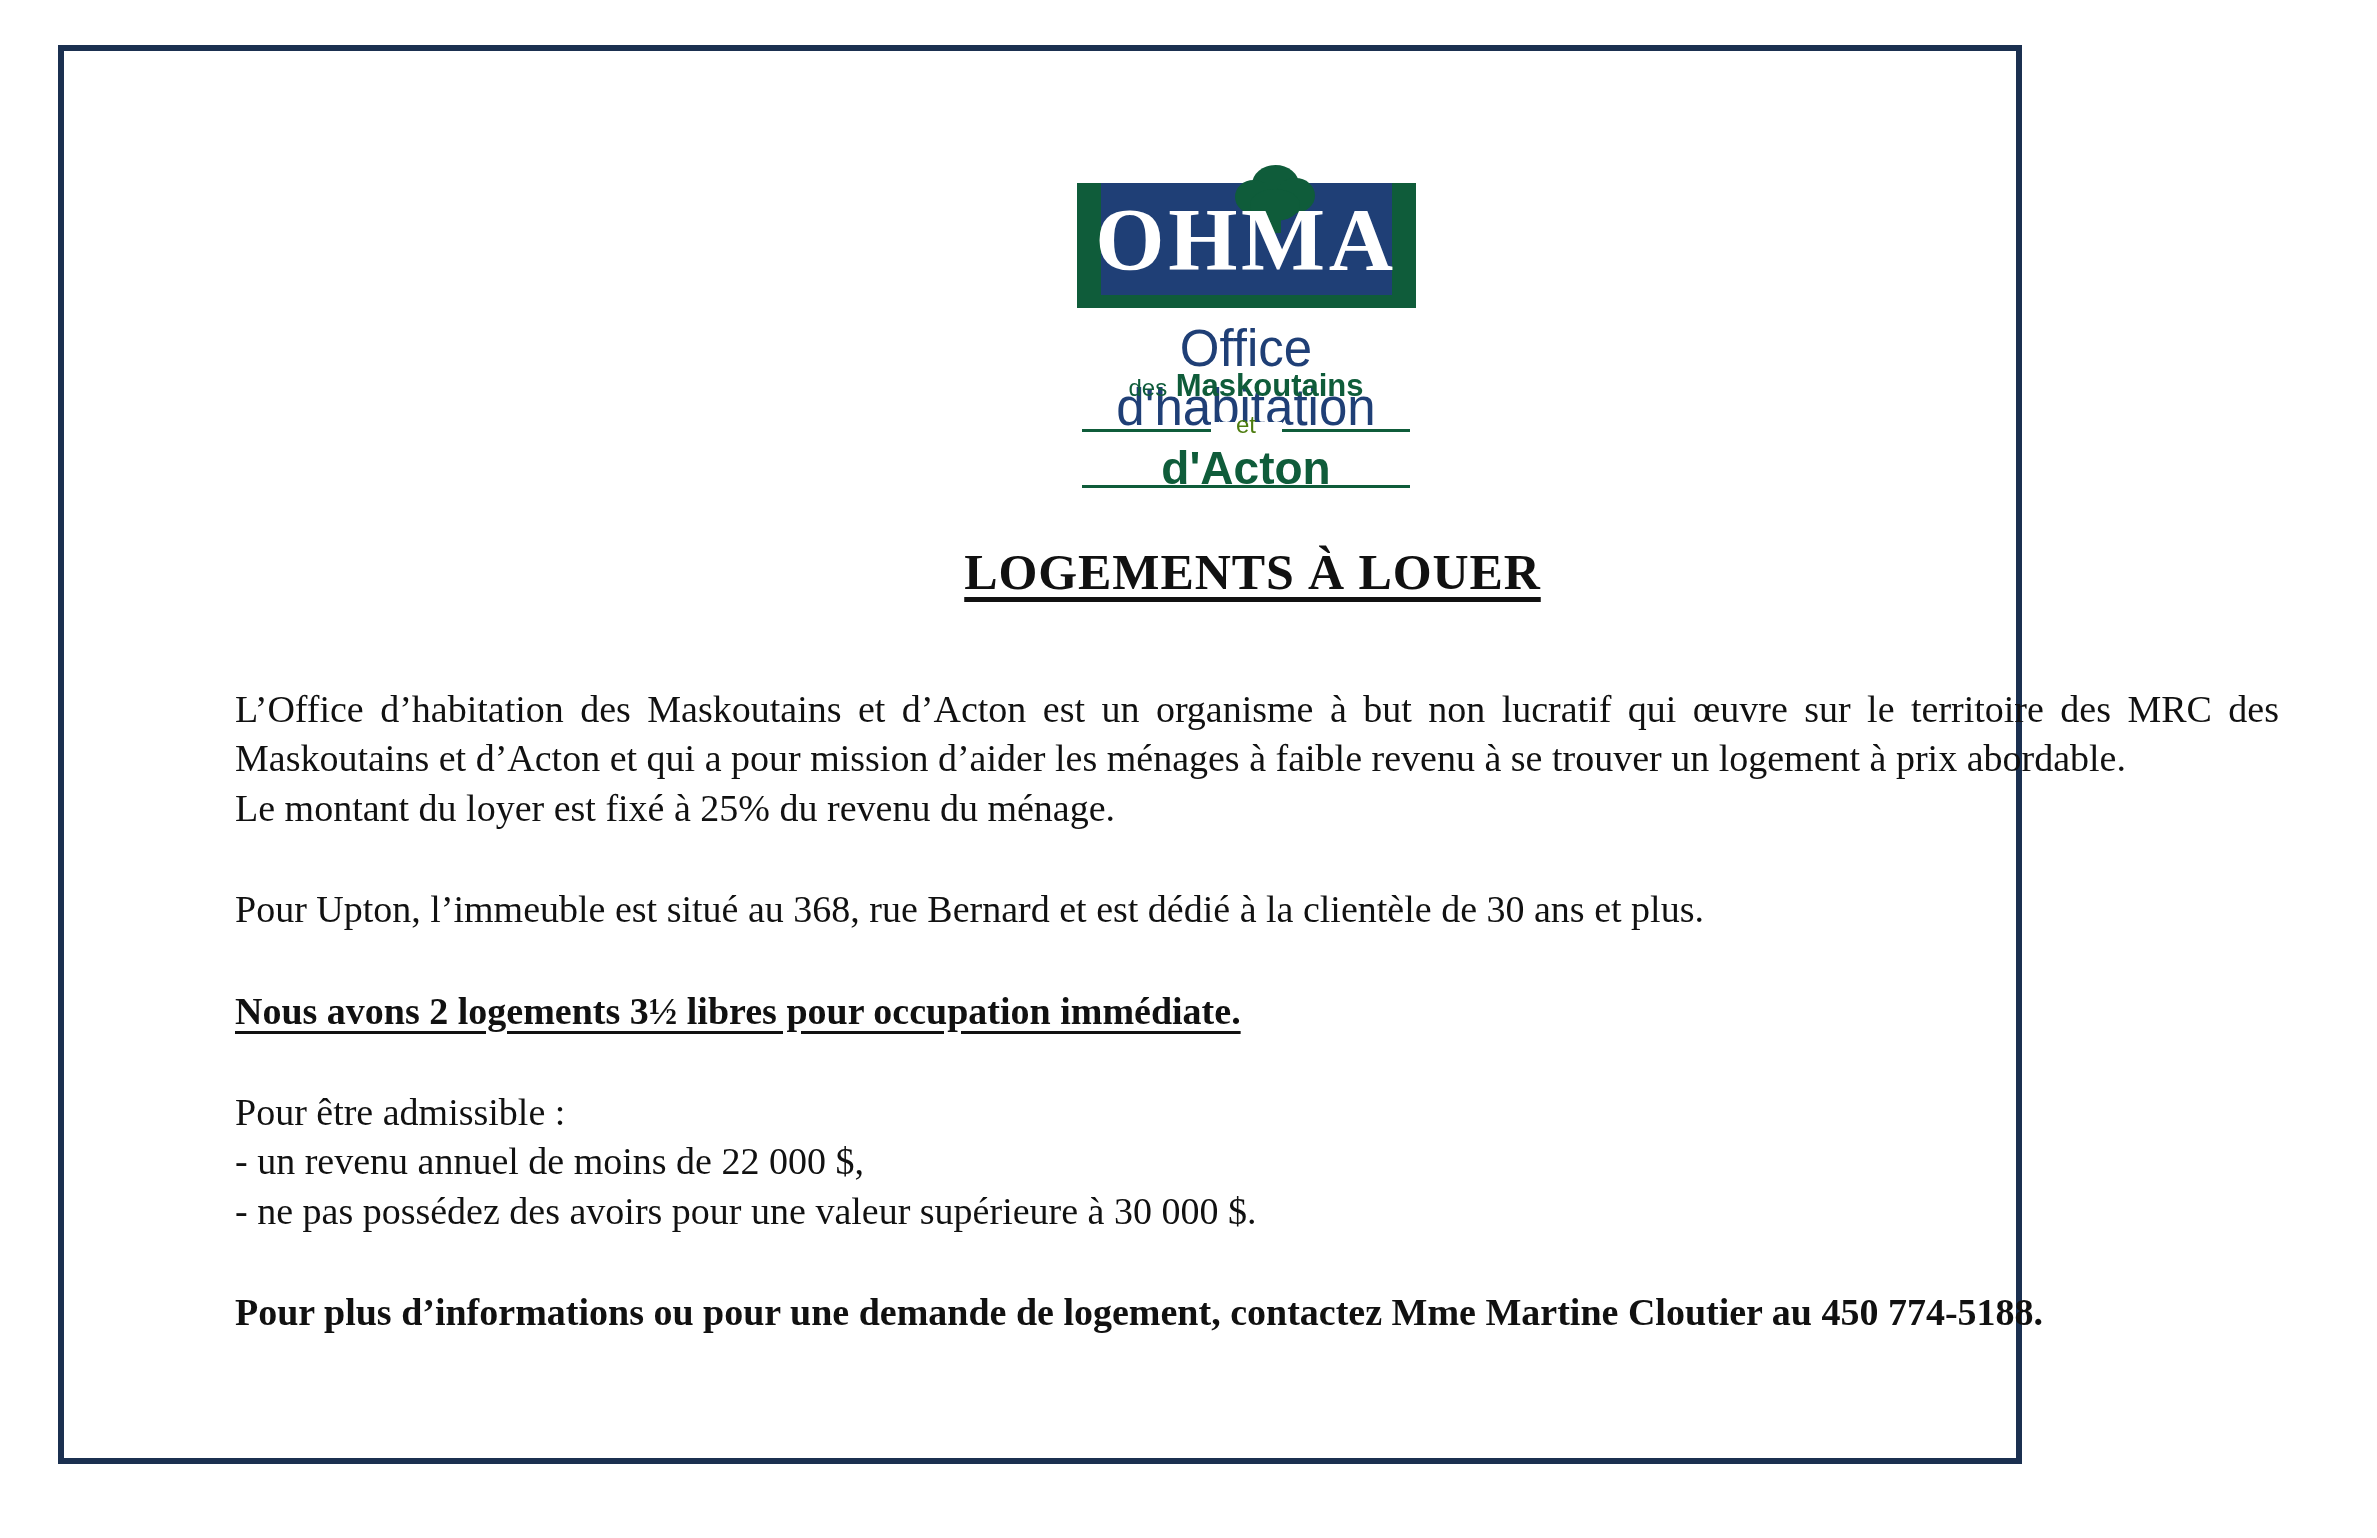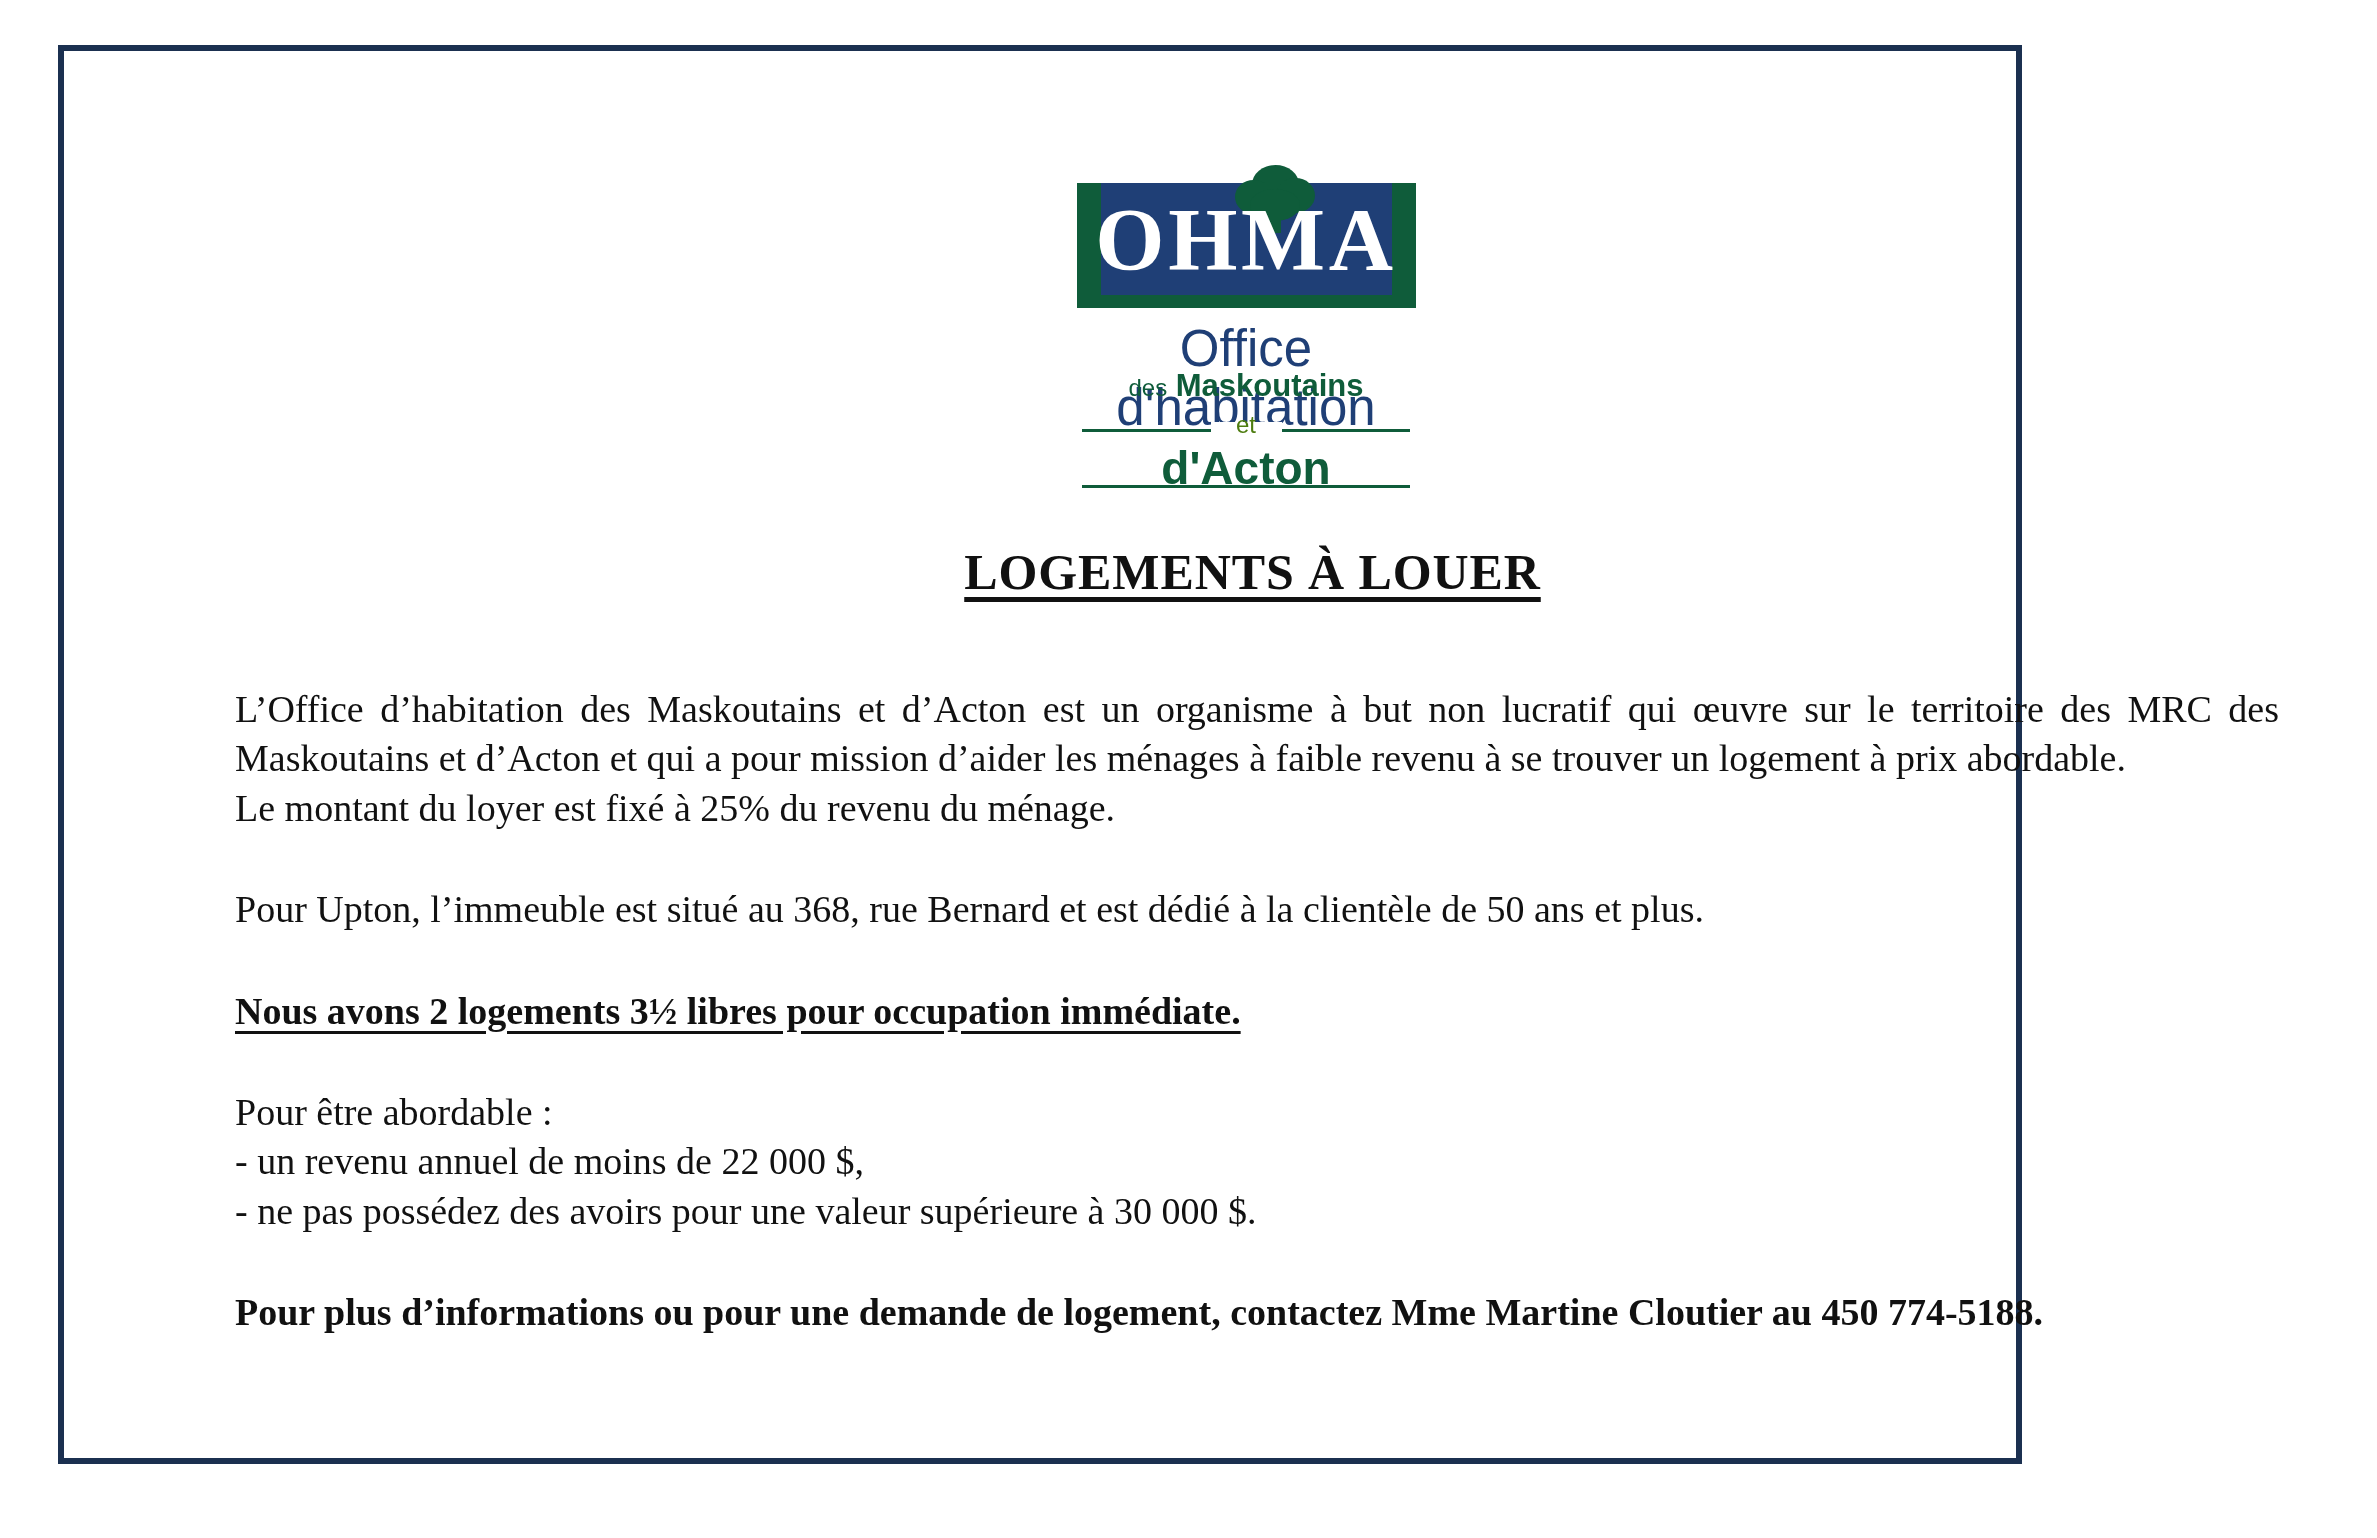--- a/index.html
+++ b/index.html
@@ -259,29 +259,29 @@
     </div>
 
     <div id="doc-title">LOGEMENTS À LOUER</div>
 
     <div id="content">
       <p class="para justified">L’Office d’habitation des Maskoutains et d’Acton est un organisme à but non lucratif qui œuvre sur le territoire des MRC des Maskoutains et d’Acton et qui a pour mission d’aider les ménages à faible revenu à se trouver un logement à prix abordable.</p>
       <p class="para">Le montant du loyer est fixé à 25% du revenu du ménage.</p>
 
       <div class="spacer-md"></div>
 
-      <p class="para">Pour Upton, l’immeuble est situé au 368, rue Bernard et est dédié à la clientèle de 50 ans et plus.</p>
+      <p class="para">Pour Upton, l’immeuble est situé au 368, rue Bernard et est dédié à la clientèle de 30 ans et plus.</p>
 
       <div class="spacer-md"></div>
 
       <p class="para underline-bold">Nous avons 2 logements  3½  libres pour occupation immédiate.</p>
 
       <div class="spacer-md"></div>
 
-      <p class="para">Pour être abordable :</p>
+      <p class="para">Pour être admissible :</p>
       <p class="para bullet-line">- un revenu annuel de moins de 22 000 $,</p>
       <p class="para bullet-line">- ne pas possédez des avoirs pour une valeur supérieure à 30 000 $.</p>
 
       <div class="spacer-md"></div>
 
       <p class="para justified bold">Pour plus d’informations ou pour une demande de logement, contactez Mme Martine Cloutier au 450 774-5188.</p>
     </div>
 
   </div>
 </div>

